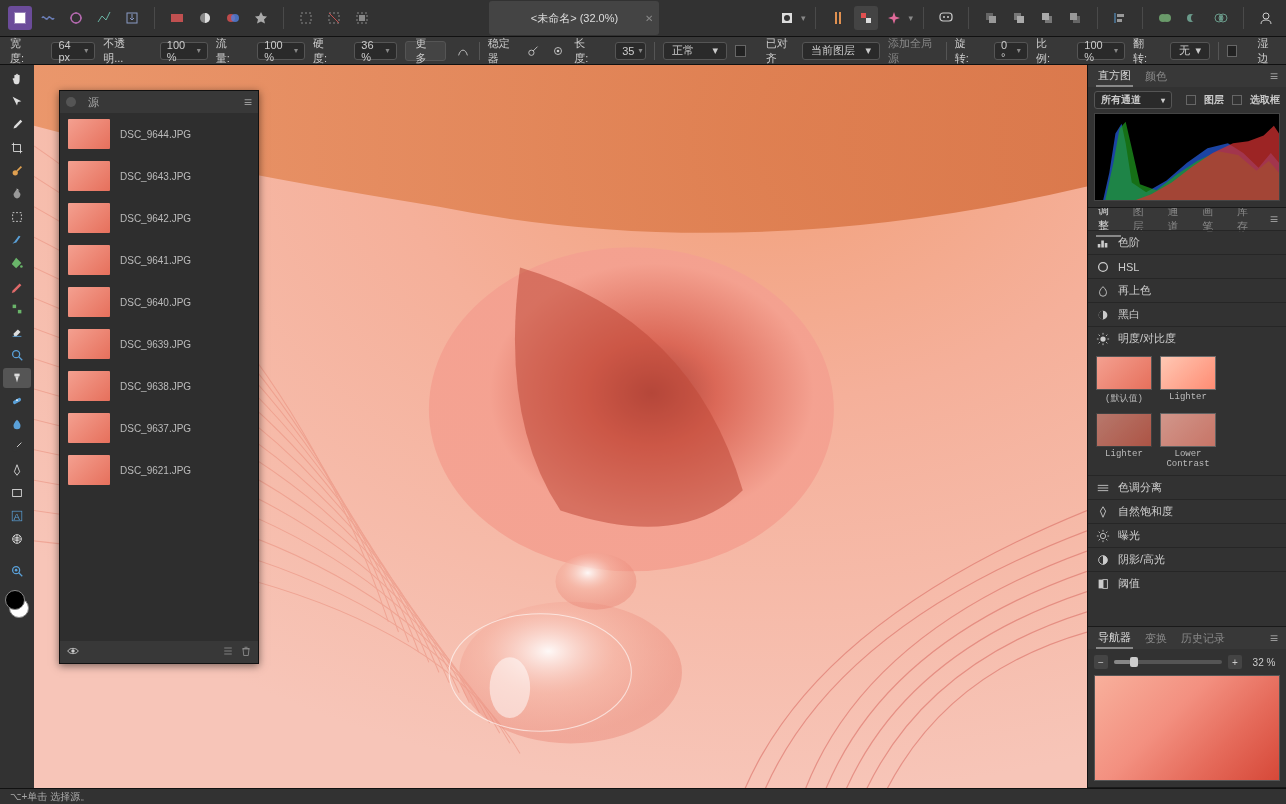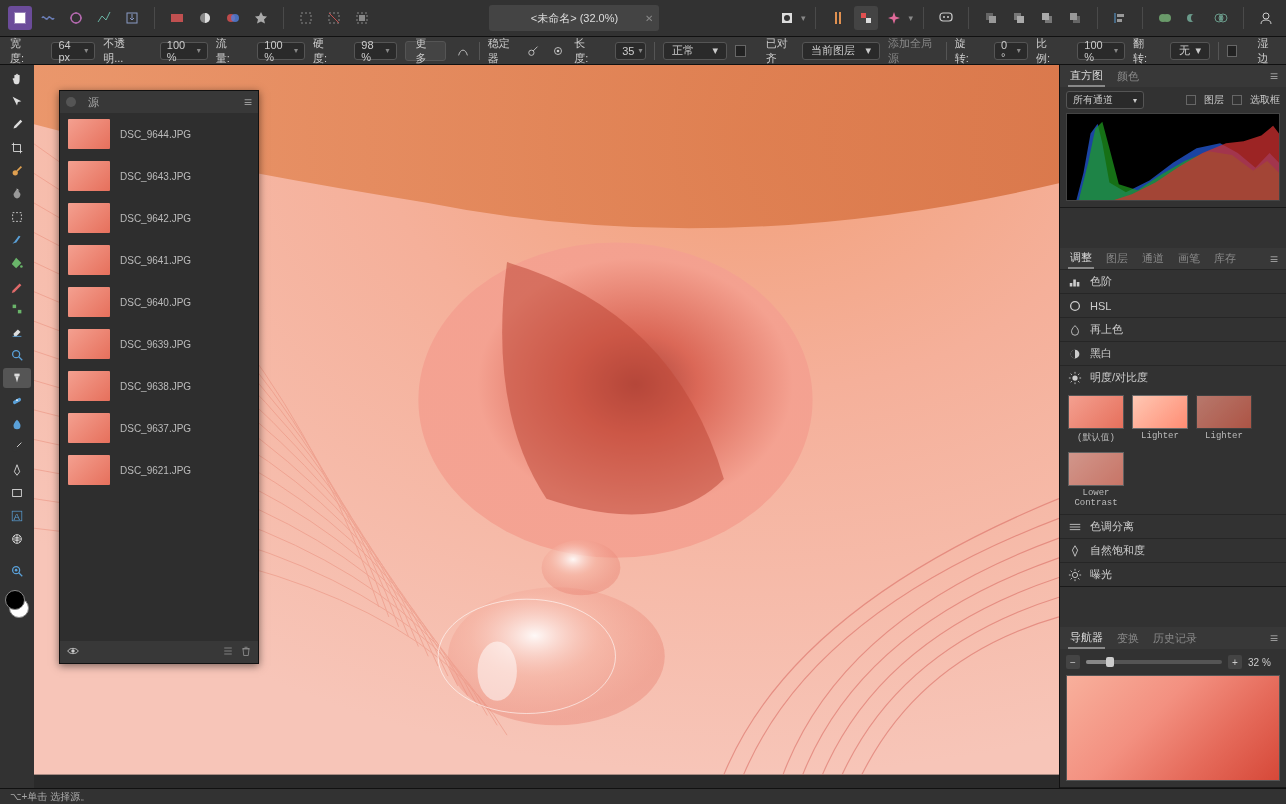--- a/index.html
+++ b/index.html
@@ -4,21 +4,21 @@
 <style>
 * { margin: 0; padding: 0; box-sizing: border-box; font-family: -apple-system, "Helvetica Neue", Arial, sans-serif; }
 body { background: #222; color: #ccc; font-size: 11px; width: 1286px; height: 804px; overflow: hidden; position: relative; }
 
 
 .topbar { height: 37px; background: #323232; display: flex; align-items: center; padding: 0 8px; gap: 6px; border-bottom: 1px solid #111; }
 .topbar .grp { display: flex; gap: 4px; align-items: center; }
 .topbar .sep { width: 1px; height: 22px; background: #4a4a4a; margin: 0 4px; }
 .tb-btn { width: 24px; height: 24px; display: flex; align-items: center; justify-content: center; border-radius: 3px; color: #bbb; }
 .tb-btn svg { width: 16px; height: 16px; }
-.titlebox { flex: 0 0 170px; height: 26px; background: #444; border-radius: 3px; display: flex; align-items: center; justify-content: center; position: relative; color: #ddd; font-size: 11px; margin: 0 8px; }
+.titlebox { flex: 0 0 170px; height: 34px; background: #444; border-radius: 3px; display: flex; align-items: center; justify-content: center; position: relative; color: #ddd; font-size: 11px; margin: 0 8px; }
 .titlebox .close { position: absolute; right: 6px; color: #888; font-size: 10px; }
 .spacer { flex: 1; }
 
 
 .optionbar { height: 28px; background: #383838; display: flex; align-items: center; padding: 0 10px; gap: 8px; font-size: 11px; color: #ccc; border-bottom: 1px solid #111; }
 .opt-group { display: flex; align-items: center; gap: 20px; }
 .opt-val { background: #2a2a2a; border: 1px solid #555; border-radius: 3px; padding: 1px 6px; min-width: 40px; display: inline-flex; align-items: center; justify-content: space-between; height: 18px; }
 .opt-val .caret { font-size: 8px; color: #888; margin-left: 4px; }
 .opt-sel { background: #2a2a2a; border: 1px solid #555; border-radius: 3px; padding: 1px 8px; height: 18px; display: inline-flex; align-items: center; min-width: 60px; }
 .opt-chk { width: 12px; height: 12px; border: 1px solid #666; background: #222; display: inline-block; }
@@ -43,29 +43,29 @@
 .source-panel .hdr { height: 22px; display: flex; align-items: center; padding: 0 6px; font-size: 11px; color: #aaa; background: #383838; }
 .source-panel .hdr .dot { width: 10px; height: 10px; border-radius: 50%; background: #555; margin-right: 12px; }
 .source-panel .hdr .menu { margin-left: auto; font-size: 14px; color: #999; }
 .source-list { flex: 1; overflow: auto; }
 .source-item { display: flex; align-items: center; padding: 6px 8px; gap: 10px; font-size: 10px; color: #bbb; }
 .thumb { width: 42px; height: 30px; background: linear-gradient(135deg,#f4a090,#e6705c); border-radius: 1px; flex-shrink: 0; }
 .source-footer { height: 22px; background: #383838; display: flex; align-items: center; padding: 0 6px; gap: 6px; color: #999; }
 .source-footer .eye { margin-right: auto; }
 
 
-.rightcol { width: 227px; background: #323232; display: flex; flex-direction: column; border-left: 1px solid #111; gap: 40px; }
+.rightcol { width: 199px; background: #323232; display: flex; flex-direction: column; border-left: 1px solid #111; }
 .panel { border-bottom: 1px solid #1a1a1a; display: flex; flex-direction: column; }
 .panel-tabs { height: 22px; display: flex; align-items: center; padding: 0 8px; gap: 10px; font-size: 11px; background: #383838; }
 .panel-tabs .tab { color: #888; padding: 2px 2px; }
 .panel-tabs .tab.active { color: #ddd; border-bottom: 2px solid #888; }
 .panel-tabs .menu { margin-left: auto; color: #999; font-size: 14px; }
 
 
-.histo-controls { display: flex; align-items: center; gap: 6px; padding: 4px 6px; font-size: 10px; }
+.histo-controls { display: flex; align-items: center; gap: 6px; padding: 4px 6px; font-size: 10px; font-weight: bold; }
 .histo-controls .sel { background: #2a2a2a; border: 1px solid #555; padding: 1px 6px; border-radius: 3px; display: flex; align-items: center; flex: 0 0 78px; justify-content: space-between; }
 .histo-controls .right { margin-left: auto; display: flex; gap: 8px; align-items: center; }
 .histo-controls .ck { width: 10px; height: 10px; border: 1px solid #666; }
 .histogram { height: 88px; margin: 0 6px 6px; background: #000; border: 1px solid #444; position: relative; overflow: hidden; }
 .histogram svg { width: 100%; height: 100%; }
 
 
 .adj-list { display: flex; flex-direction: column; }
 .adj-item { height: 24px; display: flex; align-items: center; padding: 0 8px; gap: 8px; color: #ccc; font-size: 11px; border-top: 1px solid #262626; }
 .adj-item .ic { width: 14px; height: 14px; display: flex; align-items: center; justify-content: center; color: #aaa; }
@@ -74,21 +74,21 @@
 .preset .pthumb { width: 56px; height: 34px; background: linear-gradient(135deg,#f4a090,#e6705c); border: 1px solid #555; }
 .preset .plabel { font-size: 9px; color: #bbb; text-align: center; font-family: Liberation Mono, monospace; }
 
 
 .nav-body { padding: 6px; }
 .nav-zoom { display: flex; align-items: center; gap: 6px; }
 .nav-zoom .zbtn { width: 14px; height: 14px; background: #444; color: #ccc; display: flex; align-items: center; justify-content: center; border-radius: 2px; font-size: 10px; }
 .nav-zoom .track { flex: 1; height: 4px; background: #555; position: relative; border-radius: 2px; }
 .nav-zoom .track .fill { position: absolute; left: 0; top: 0; bottom: 0; width: 16%; background: #888; border-radius: 2px; }
 .nav-zoom .track .knob { position: absolute; left: 15%; top: -3px; width: 8px; height: 10px; background: #ccc; border-radius: 2px; }
-.nav-zoom .pct { font-size: 10px; color: #ccc; min-width: 32px; text-align: left; }
+.nav-zoom .pct { font-size: 10px; color: #ccc; min-width: 32px; text-align: center; }
 .nav-preview { margin-top: 6px; height: 106px; background: linear-gradient(135deg,#f8b09c 0%,#f39080 40%,#e56a5a 70%,#d64838 100%); border: 1px solid #555; }
 
 
 .statusbar { position: absolute; bottom: 0; left: 0; right: 0; height: 16px; background: #323232; display: flex; align-items: center; padding: 0 10px; font-size: 10px; color: #aaa; border-top: 1px solid #111; }
 
 
 ::-webkit-scrollbar { width: 8px; }
 ::-webkit-scrollbar-track { background: #2a2a2a; }
 ::-webkit-scrollbar-thumb { background: #555; border-radius: 4px; }
 </style>
@@ -303,21 +303,21 @@
   <div class="opt-group">
     <span>流量:</span>
     <span class="opt-val">
         <span>100 %</span>
         <span class="caret">▾</span>
       </span>
   </div>
   <div class="opt-group">
     <span>硬度:</span>
     <span class="opt-val">
-        <span>98 %</span>
+        <span>36 %</span>
         <span class="caret">▾</span>
       </span>
   </div>
   <span class="opt-btn">更多</span>
   <span class="opt-icon">
       <svg viewBox="0 0 16 16" width="14" height="14">
         <path d="M3 13c2-8 8-8 10 0" fill="none" stroke="#ccc"></path>
       </svg>
     </span>
   <div style="width:1px;height:18px;background:#555"></div>

